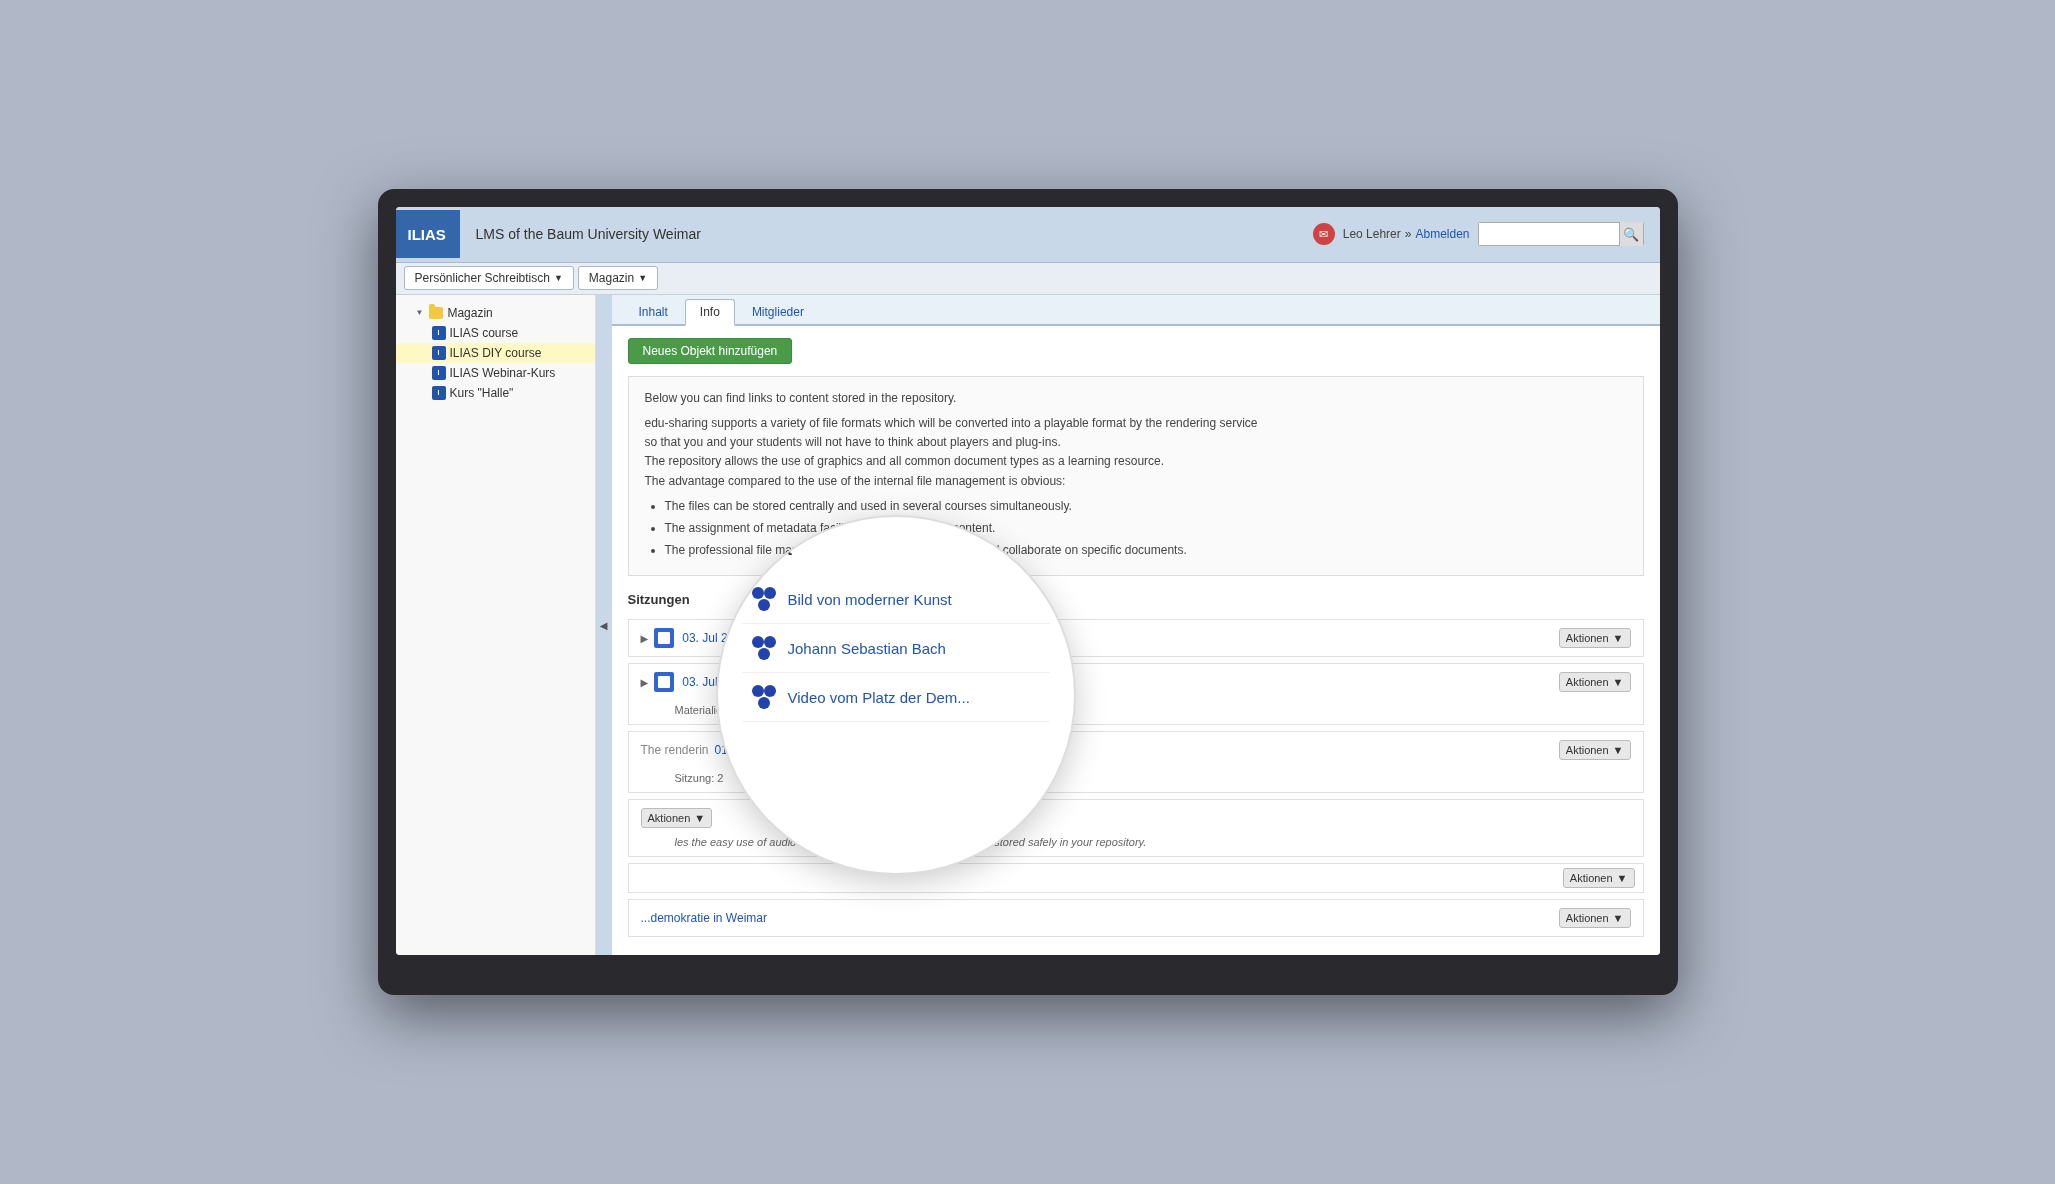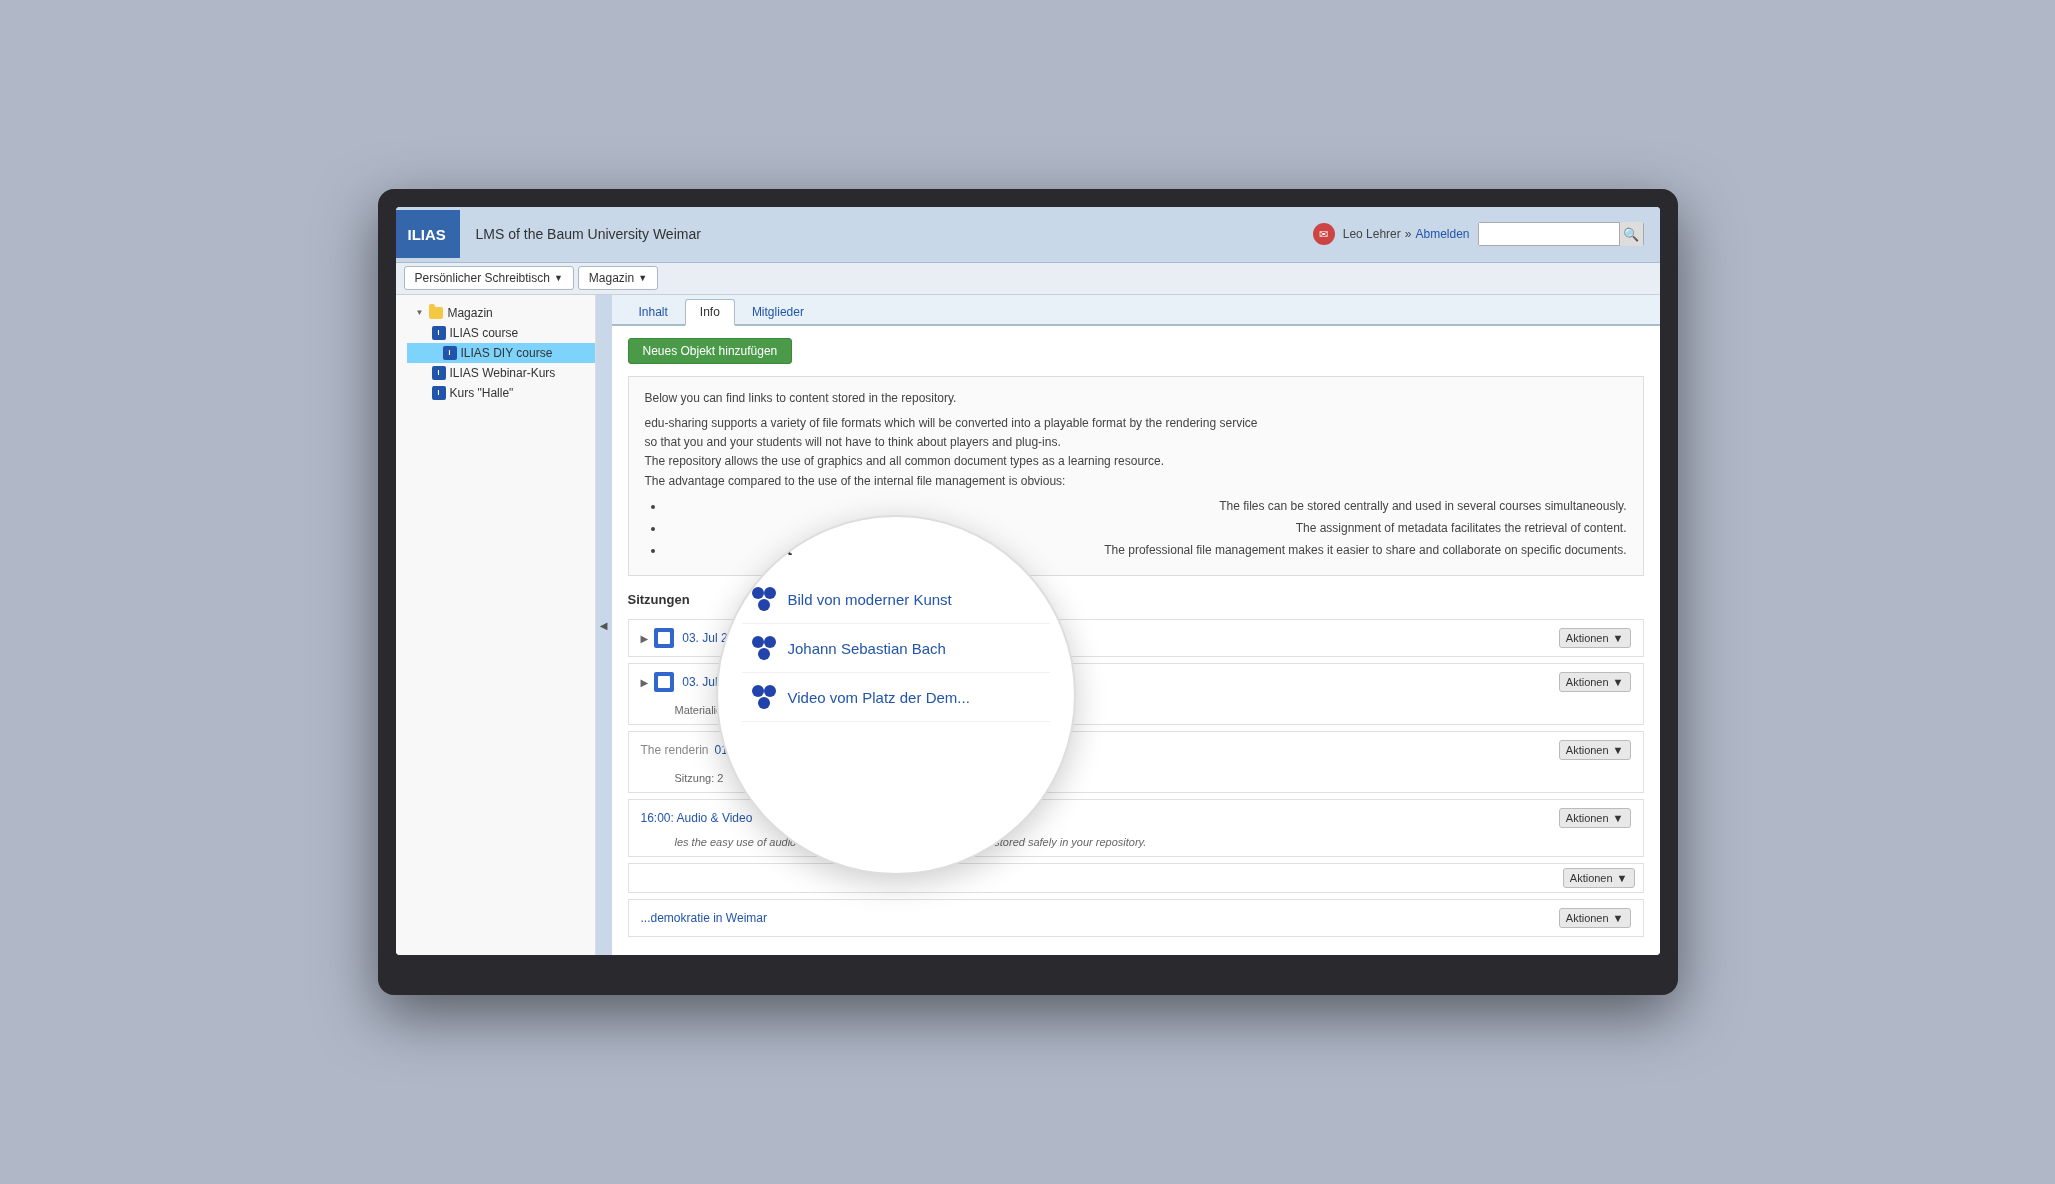--- a/index.html
+++ b/index.html
@@ -166,23 +166,22 @@
       padding: 3px 8px;
       cursor: pointer;
       display: flex;
       align-items: center;
       gap: 4px;
       font-size: 12px;
       color: #333;
     }
 
     .sidebar-item.active {
-      background: #7dd3fc;
-      color: #333;
-      margin-left: 11px;
+      background: #fef9c3;
+      color: #333;
     }
 
     .folder-icon {
       width: 14px;
       height: 12px;
       background: #f5c842;
       border-radius: 0 2px 2px 2px;
       position: relative;
       flex-shrink: 0;
     }
@@ -300,21 +299,20 @@
     }
 
     .info-box p { margin-bottom: 6px; }
 
     .info-box ul {
       margin-left: 20px;
     }
 
     .info-box ul li {
       margin-bottom: 3px;
-      text-align: right;
     }
 
     .section-title {
       font-weight: bold;
       font-size: 13px;
       color: #333;
       margin-bottom: 8px;
       padding-bottom: 4px;
     }
 
@@ -609,21 +607,20 @@
                     <span>Aktionen</span>
                     <span>▼</span>
                   </button>
                 </div>
                 <div class="session-sub">Sitzung: 2</div>
               </div>
 
               
               <div class="session-item">
                 <div class="session-row">
-                  <a href="#" class="session-link">16:00: Audio &amp; Video</a>
                   <button class="aktionen-btn">
                     <span>Aktionen</span>
                     <span>▼</span>
                   </button>
                 </div>
                 <div class="rendering-note">les the easy use of audio and video in ILIAS while your content is stored safely in your repository.</div>
               </div>
 
               
               <div class="session-item">

